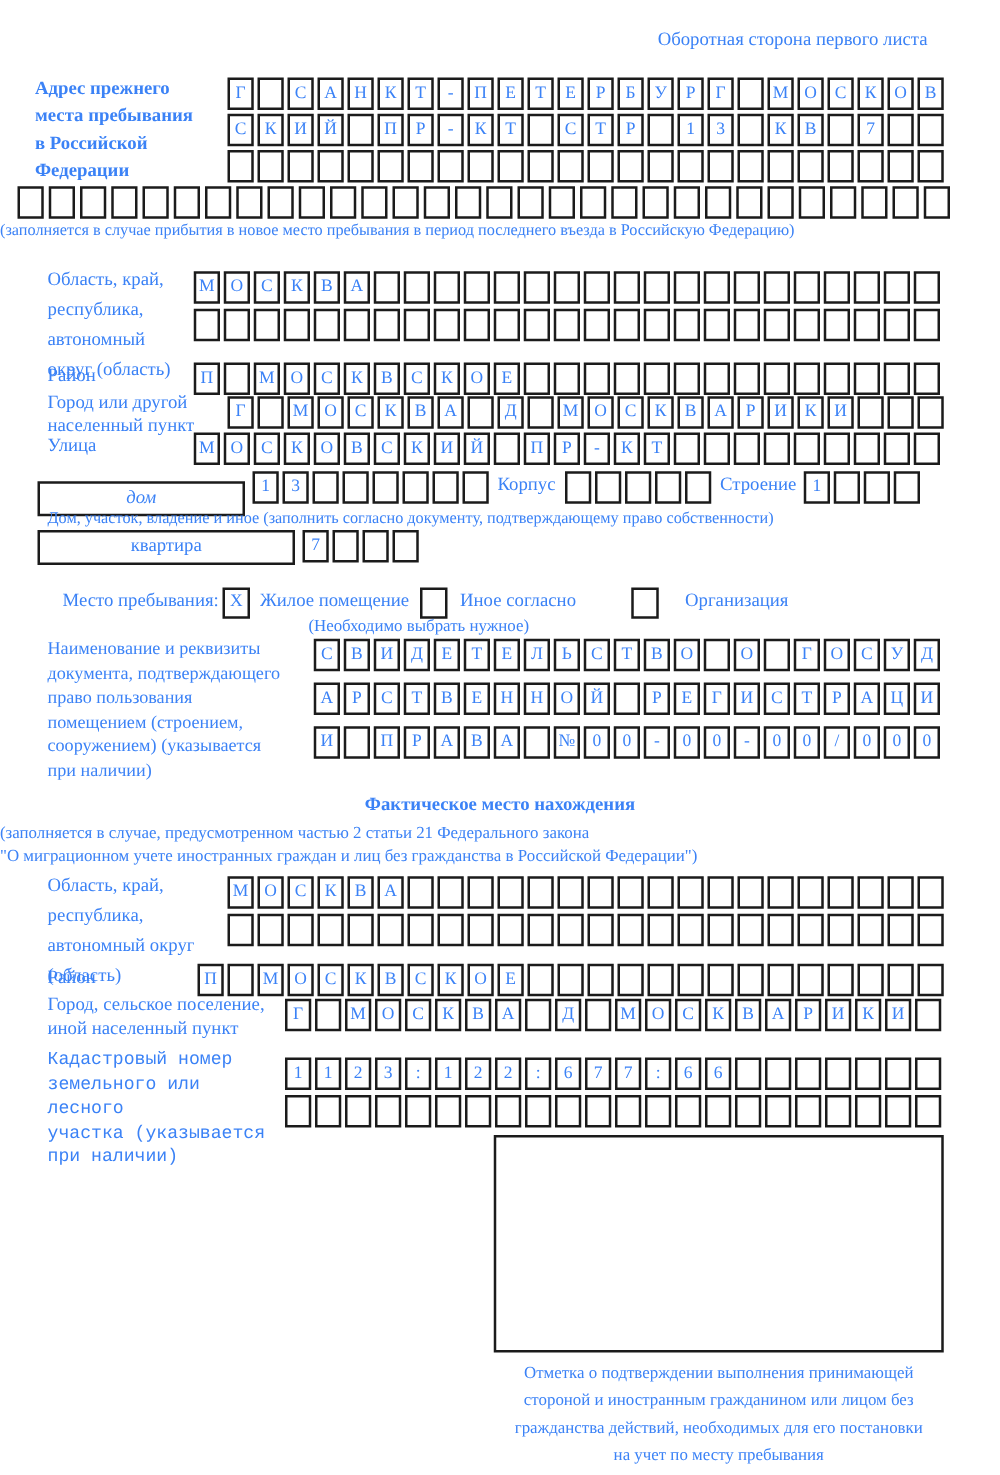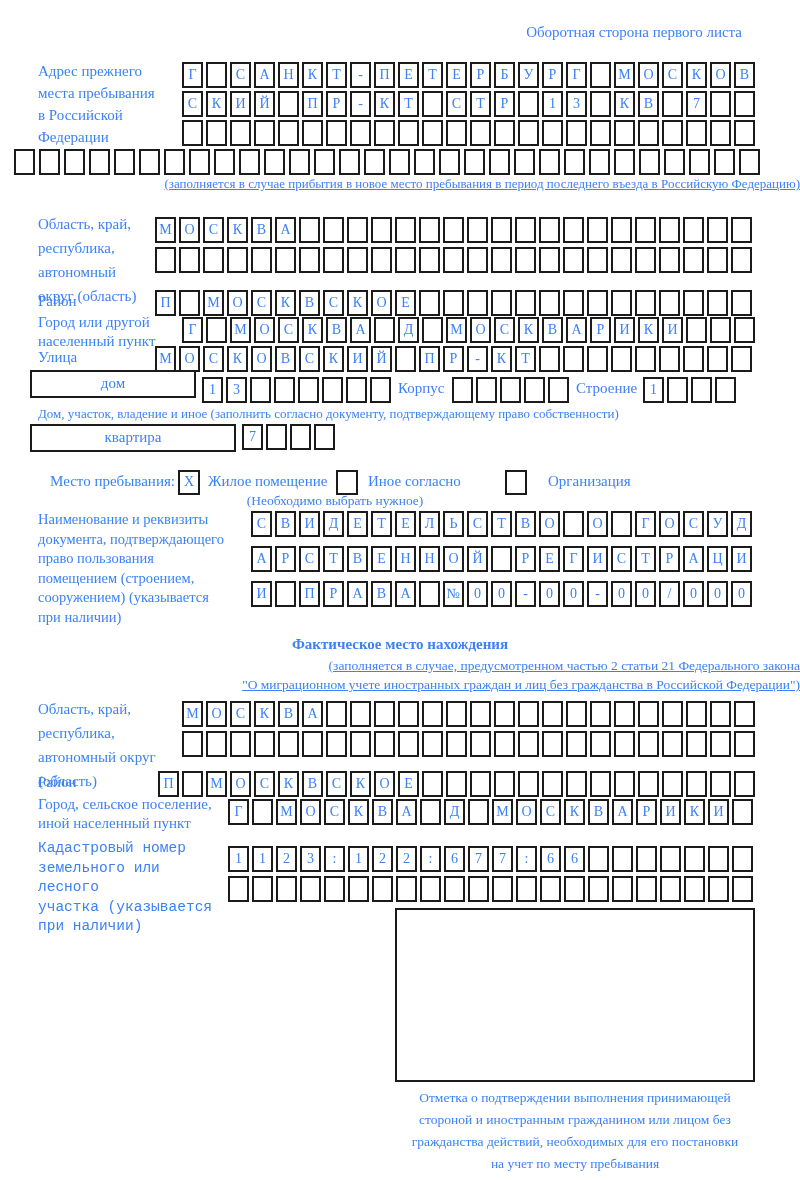--- a/index.html
+++ b/index.html
@@ -3,42 +3,42 @@
 <meta charset="utf-8">
 <style>
   html,body{margin:0;padding:0;background:#fff;}
   .canvas{position:relative;width:800px;height:1180px;background:#fff;color:#3b82f6;
           font-family:"Liberation Serif","DejaVu Serif",serif;overflow:hidden;}
   .a{position:absolute;}
   .label{font-size:15px;line-height:24px;white-space:pre-line;}
   .lh19{line-height:19px;}
   .lh195{line-height:19.5px;font-size:14.5px;}
   .lh22{line-height:22px;}
-  .note{font-size:13px;text-align:right;width:800px;text-decoration:underline;}
+  .note{font-size:13px;text-align:left;width:800px;}
   .title{font-weight:bold;font-size:15.5px;text-align:center;width:800px;}
   .boxrow{white-space:nowrap;height:26px;}
   .cell{display:inline-block;width:21px;height:26px;box-sizing:border-box;border:2px solid #1b1b1b;
         margin-right:3px;text-align:center;font-size:14px;line-height:21px;vertical-align:top;
         font-family:"Liberation Serif","DejaVu Serif",serif;}
   .sp4 .cell{margin-right:4px;}
   .lbox{display:inline-block;box-sizing:border-box;border:2.5px solid #1b1b1b;height:28px;
         text-align:center;font-size:15px;line-height:23px;vertical-align:top;}
   .cb{display:inline-block;width:22px;height:25px;box-sizing:border-box;border:2px solid #1b1b1b;
       text-align:center;font-size:14px;line-height:20px;}
   .stamp{box-sizing:border-box;border:2.5px solid #1b1b1b;background:#fff;}
   .cap{font-size:13.5px;line-height:22px;text-align:center;white-space:pre-line;}
 </style>
 </head>
 <body>
 
 <div class="canvas">
 
   <div class="a" style="top:24px;right:58px;font-size:15px;">Оборотная сторона первого листа</div>
 
-  <div class="a label lh22" style="left:38px;top:60px;width:150px;">Адрес прежнего
+  <div class="a label lh22" style="left:28px;top:60px;width:150px;font-weight:bold;">Адрес прежнего
 места пребывания
 в Российской
 Федерации</div>
   <div class="a boxrow" style="left:182px;top:62px;"><span class="cell">Г</span><span class="cell"></span><span class="cell">С</span><span class="cell">А</span><span class="cell">Н</span><span class="cell">К</span><span class="cell">Т</span><span class="cell">-</span><span class="cell">П</span><span class="cell">Е</span><span class="cell">Т</span><span class="cell">Е</span><span class="cell">Р</span><span class="cell">Б</span><span class="cell">У</span><span class="cell">Р</span><span class="cell">Г</span><span class="cell"></span><span class="cell">М</span><span class="cell">О</span><span class="cell">С</span><span class="cell">К</span><span class="cell">О</span><span class="cell">В</span></div>
   <div class="a boxrow" style="left:182px;top:91px;"><span class="cell">С</span><span class="cell">К</span><span class="cell">И</span><span class="cell">Й</span><span class="cell"></span><span class="cell">П</span><span class="cell">Р</span><span class="cell">-</span><span class="cell">К</span><span class="cell">Т</span><span class="cell"></span><span class="cell">С</span><span class="cell">Т</span><span class="cell">Р</span><span class="cell"></span><span class="cell">1</span><span class="cell">3</span><span class="cell"></span><span class="cell">К</span><span class="cell">В</span><span class="cell"></span><span class="cell">7</span><span class="cell"></span><span class="cell"></span></div>
   <div class="a boxrow" style="left:182px;top:120px;"><span class="cell"></span><span class="cell"></span><span class="cell"></span><span class="cell"></span><span class="cell"></span><span class="cell"></span><span class="cell"></span><span class="cell"></span><span class="cell"></span><span class="cell"></span><span class="cell"></span><span class="cell"></span><span class="cell"></span><span class="cell"></span><span class="cell"></span><span class="cell"></span><span class="cell"></span><span class="cell"></span><span class="cell"></span><span class="cell"></span><span class="cell"></span><span class="cell"></span><span class="cell"></span><span class="cell"></span></div>
   <div class="a boxrow sp4" style="left:14px;top:149px;"><span class="cell"></span><span class="cell"></span><span class="cell"></span><span class="cell"></span><span class="cell"></span><span class="cell"></span><span class="cell"></span><span class="cell"></span><span class="cell"></span><span class="cell"></span><span class="cell"></span><span class="cell"></span><span class="cell"></span><span class="cell"></span><span class="cell"></span><span class="cell"></span><span class="cell"></span><span class="cell"></span><span class="cell"></span><span class="cell"></span><span class="cell"></span><span class="cell"></span><span class="cell"></span><span class="cell"></span><span class="cell"></span><span class="cell"></span><span class="cell"></span><span class="cell"></span><span class="cell"></span><span class="cell"></span></div>
   <div class="a note" style="left:0;top:176px;">(заполняется в случае прибытия в новое место пребывания в период последнего въезда в Российскую Федерацию)</div>
 
 
@@ -52,21 +52,21 @@
   <div class="a label" style="left:38px;top:289px;">Район</div>
   <div class="a boxrow" style="left:155px;top:290px;"><span class="cell">П</span><span class="cell"></span><span class="cell">М</span><span class="cell">О</span><span class="cell">С</span><span class="cell">К</span><span class="cell">В</span><span class="cell">С</span><span class="cell">К</span><span class="cell">О</span><span class="cell">Е</span><span class="cell"></span><span class="cell"></span><span class="cell"></span><span class="cell"></span><span class="cell"></span><span class="cell"></span><span class="cell"></span><span class="cell"></span><span class="cell"></span><span class="cell"></span><span class="cell"></span><span class="cell"></span><span class="cell"></span><span class="cell"></span></div>
 
   <div class="a label lh19" style="left:38px;top:313px;width:150px;">Город или другой
 населенный пункт</div>
   <div class="a boxrow" style="left:182px;top:317px;"><span class="cell">Г</span><span class="cell"></span><span class="cell">М</span><span class="cell">О</span><span class="cell">С</span><span class="cell">К</span><span class="cell">В</span><span class="cell">А</span><span class="cell"></span><span class="cell">Д</span><span class="cell"></span><span class="cell">М</span><span class="cell">О</span><span class="cell">С</span><span class="cell">К</span><span class="cell">В</span><span class="cell">А</span><span class="cell">Р</span><span class="cell">И</span><span class="cell">К</span><span class="cell">И</span><span class="cell"></span><span class="cell"></span><span class="cell"></span></div>
 
   <div class="a label" style="left:38px;top:345px;">Улица</div>
   <div class="a boxrow" style="left:155px;top:346px;"><span class="cell">М</span><span class="cell">О</span><span class="cell">С</span><span class="cell">К</span><span class="cell">О</span><span class="cell">В</span><span class="cell">С</span><span class="cell">К</span><span class="cell">И</span><span class="cell">Й</span><span class="cell"></span><span class="cell">П</span><span class="cell">Р</span><span class="cell">-</span><span class="cell">К</span><span class="cell">Т</span><span class="cell"></span><span class="cell"></span><span class="cell"></span><span class="cell"></span><span class="cell"></span><span class="cell"></span><span class="cell"></span><span class="cell"></span><span class="cell"></span></div>
 
-  <div class="a lbox" style="left:30px;top:370px;width:166px;">дом</div>
+  <div class="a lbox" style="left:30px;top:385px;width:166px;font-style:italic;">дом</div>
   <div class="a boxrow" style="left:202px;top:377px;"><span class="cell">1</span><span class="cell">3</span><span class="cell"></span><span class="cell"></span><span class="cell"></span><span class="cell"></span><span class="cell"></span><span class="cell"></span></div>
   <div class="a" style="left:398px;top:380px;font-size:15px;">Корпус</div>
   <div class="a boxrow" style="left:452px;top:377px;"><span class="cell"></span><span class="cell"></span><span class="cell"></span><span class="cell"></span><span class="cell"></span></div>
   <div class="a" style="left:576px;top:380px;font-size:15px;">Строение</div>
   <div class="a boxrow" style="left:643px;top:377px;"><span class="cell">1</span><span class="cell"></span><span class="cell"></span><span class="cell"></span></div>
   <div class="a" style="left:38px;top:406px;font-size:13px;">Дом, участок, владение и иное (заполнить согласно документу, подтверждающему право собственности)</div>
 
   <div class="a lbox" style="left:30px;top:424px;width:206px;">квартира</div>
   <div class="a boxrow" style="left:242px;top:424px;"><span class="cell">7</span><span class="cell"></span><span class="cell"></span><span class="cell"></span></div>
 

